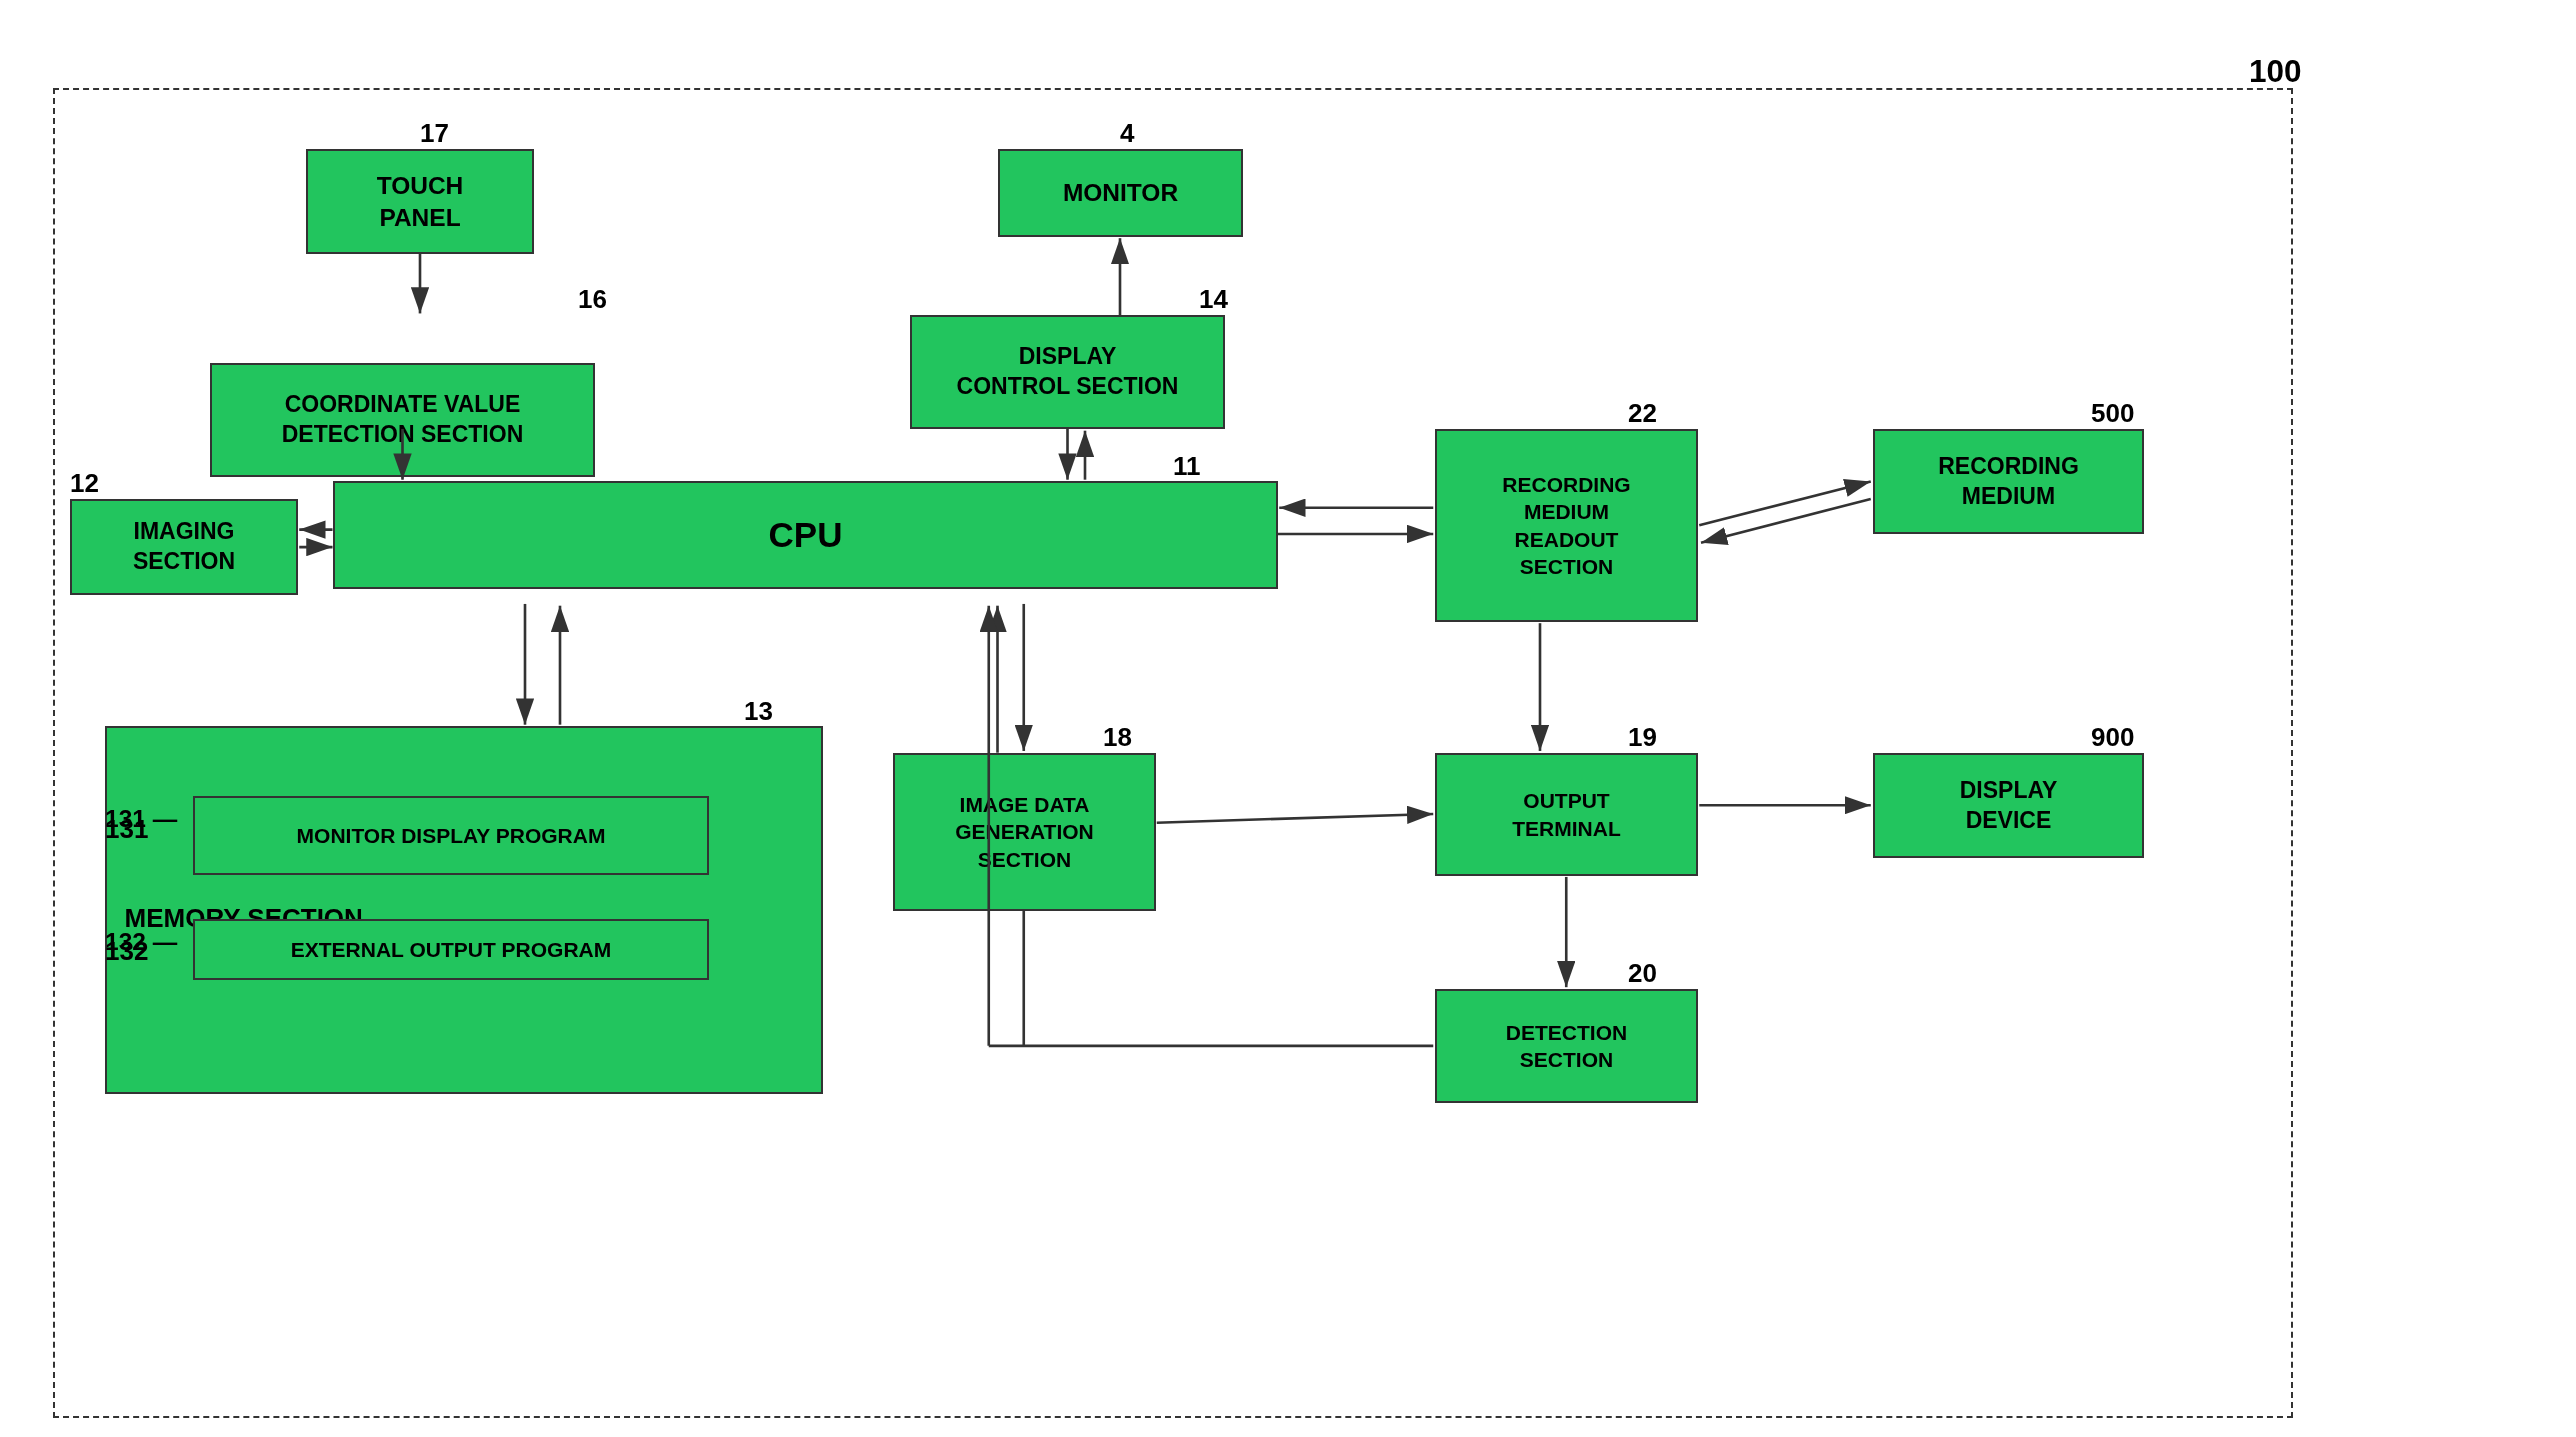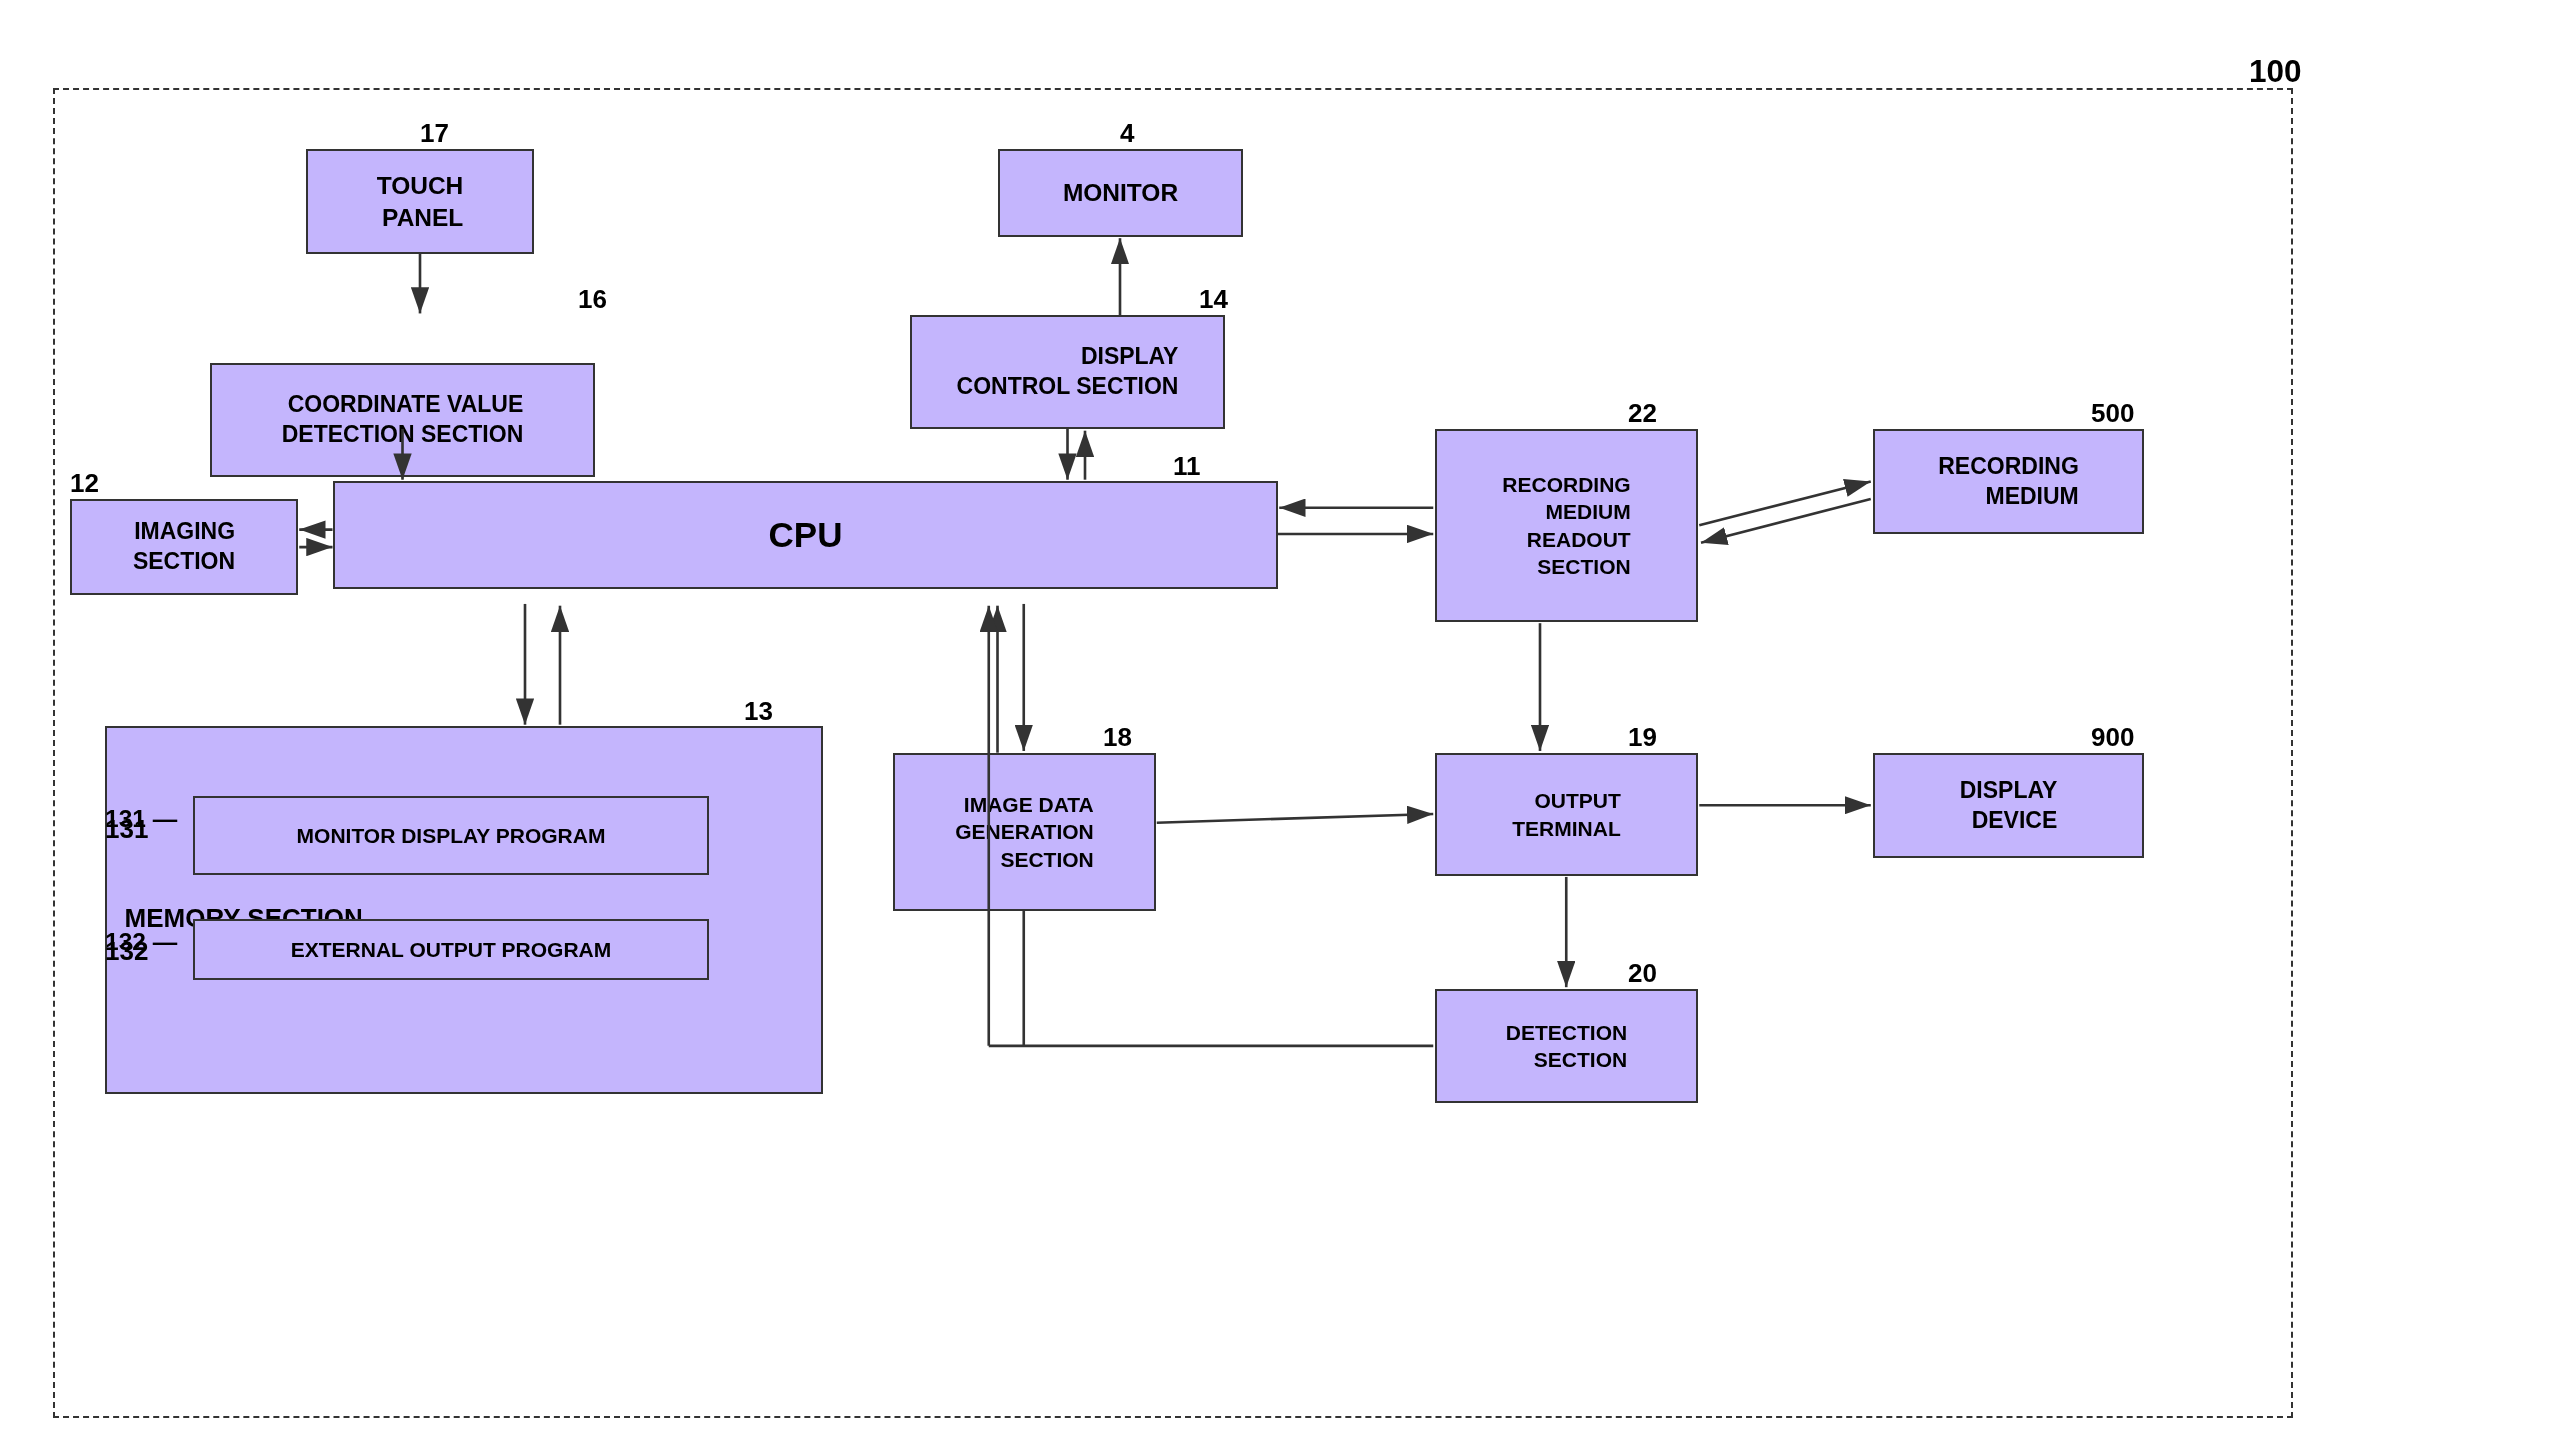--- a/index.html
+++ b/index.html
@@ -32,25 +32,25 @@
       position: absolute;
       top: 17.5px;
       left: 2214px;
       font-size: 31.5px;
       font-weight: bold;
     }
     
     .block {
       position: absolute;
       border: 2.6px solid #333;
-      background: #c4b5fd;
+      background: #22c55e;
       display: flex;
       align-items: center;
       justify-content: center;
-      text-align: right;
+      text-align: center;
       font-weight: bold;
       font-size: 24.5px;
       line-height: 1.3;
     }
     .block-label {
       position: absolute;
       font-size: 26px;
       font-weight: bold;
     }
     

